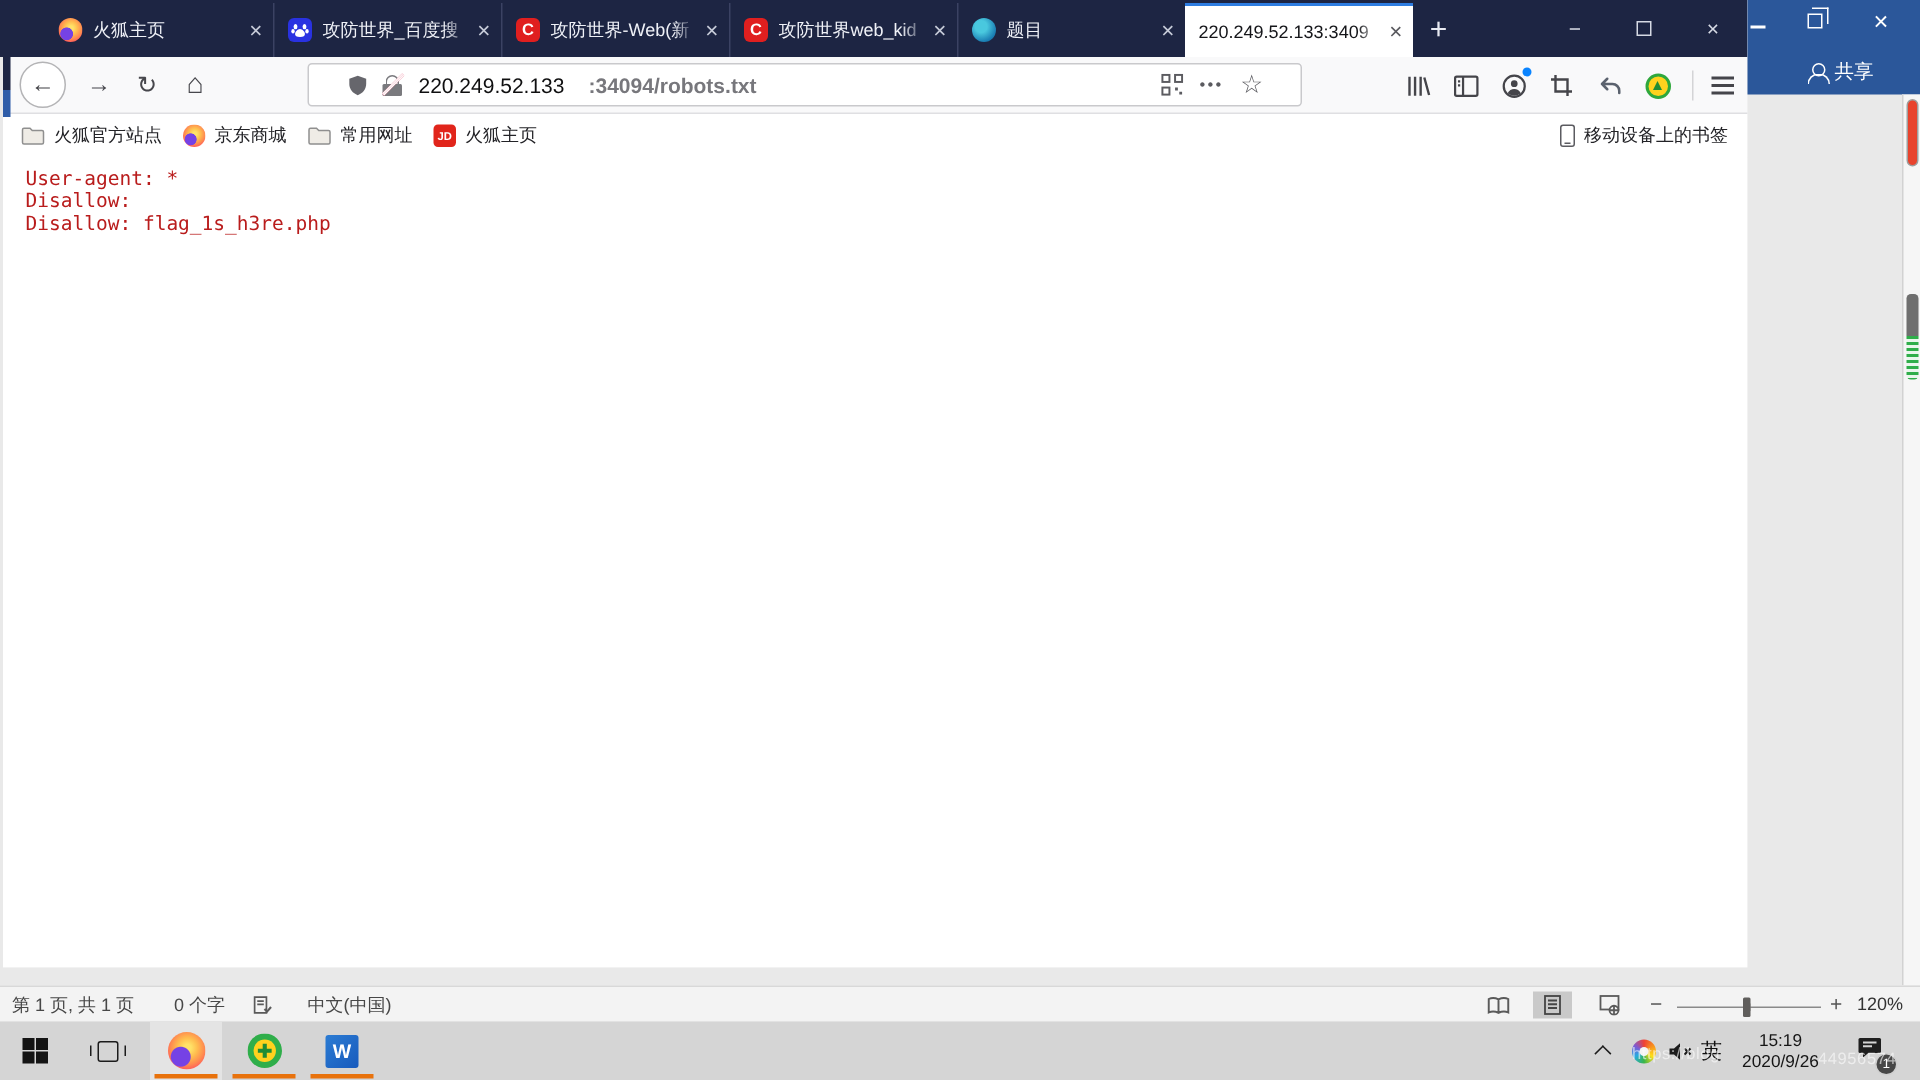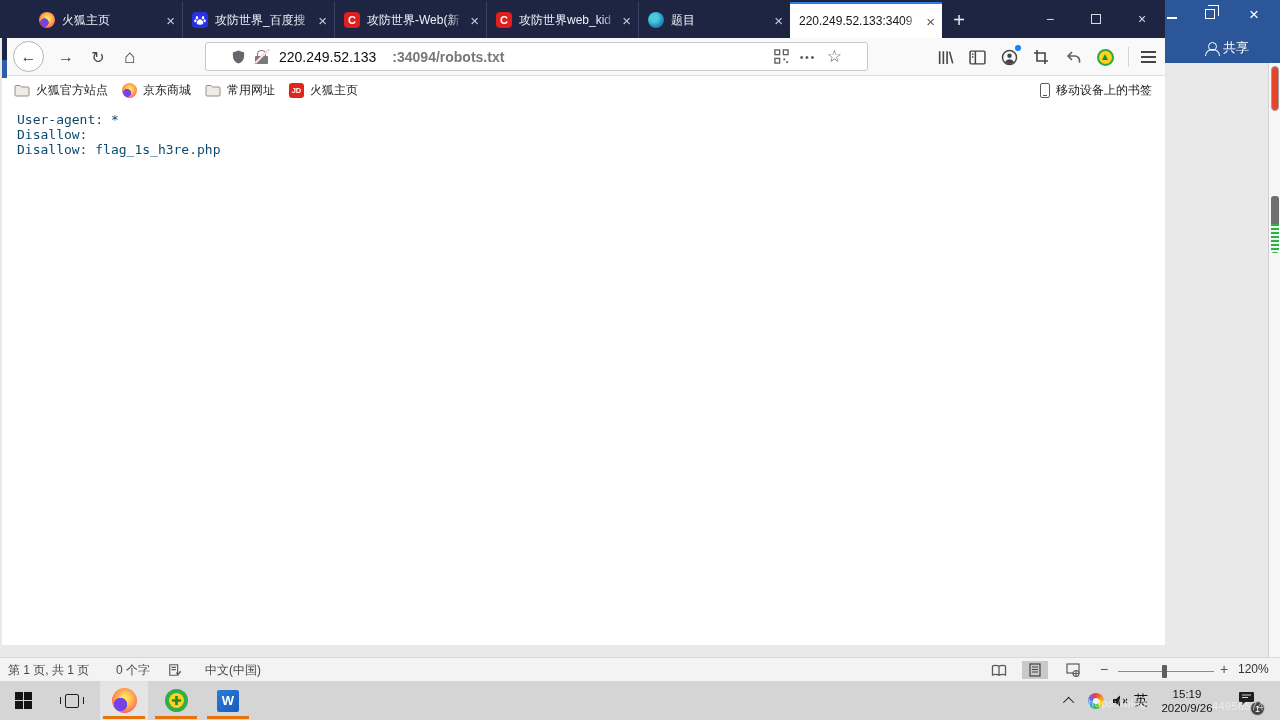--- a/index.html
+++ b/index.html
@@ -87,21 +87,21 @@
   .bk-right { margin-left:auto; margin-right:13px; display:flex; align-items:center; }
   .jd-badge { width:15px; height:15px; border-radius:3px; background:#e1251b; color:#fff;
     font-size:7.5px; font-weight:bold; display:flex; align-items:center; justify-content:center; }
   .mini-ff { width:15px; height:15px; }
   .phone-icon { width:10px; height:15px; border:1.3px solid #5b5b60; border-radius:2px; position:relative; }
   .phone-icon::after { content:""; position:absolute; left:2px; bottom:1px; right:2px; height:1.5px; background:#5b5b60; }
 
   
   .content { position:absolute; left:0; top:105px; right:0; bottom:0; background:#fff; }
   .content pre { margin:0; padding:7px 4px 0 17px; font-family:"DejaVu Sans Mono","Liberation Mono",monospace;
-    font-size:13px; line-height:15px; color:#0c4a6e; }
+    font-size:13px; line-height:15px; color:#b91c1c; }
 
   
   .edge-gray { position:absolute; left:0; top:38px; width:2px; height:619px; background:#e9e9e9; }
   .edge-navy { position:absolute; left:2px; top:38px; width:5px; height:22px; background:#1d2543; }
   .edge-blue { position:absolute; left:2px; top:60px; width:5px; height:18px; background:#2f5da8; }
 
   
   .word-strip { position:absolute; left:1165px; top:0; width:115px; height:657px; background:#e9e9e9; }
   .word-titlebar { position:absolute; left:0; top:0; right:0; height:63px; background:#2b579a; color:#fff; }
   .w-min { position:absolute; left:2px; top:17px; width:10px; height:2px; background:#fff; }

